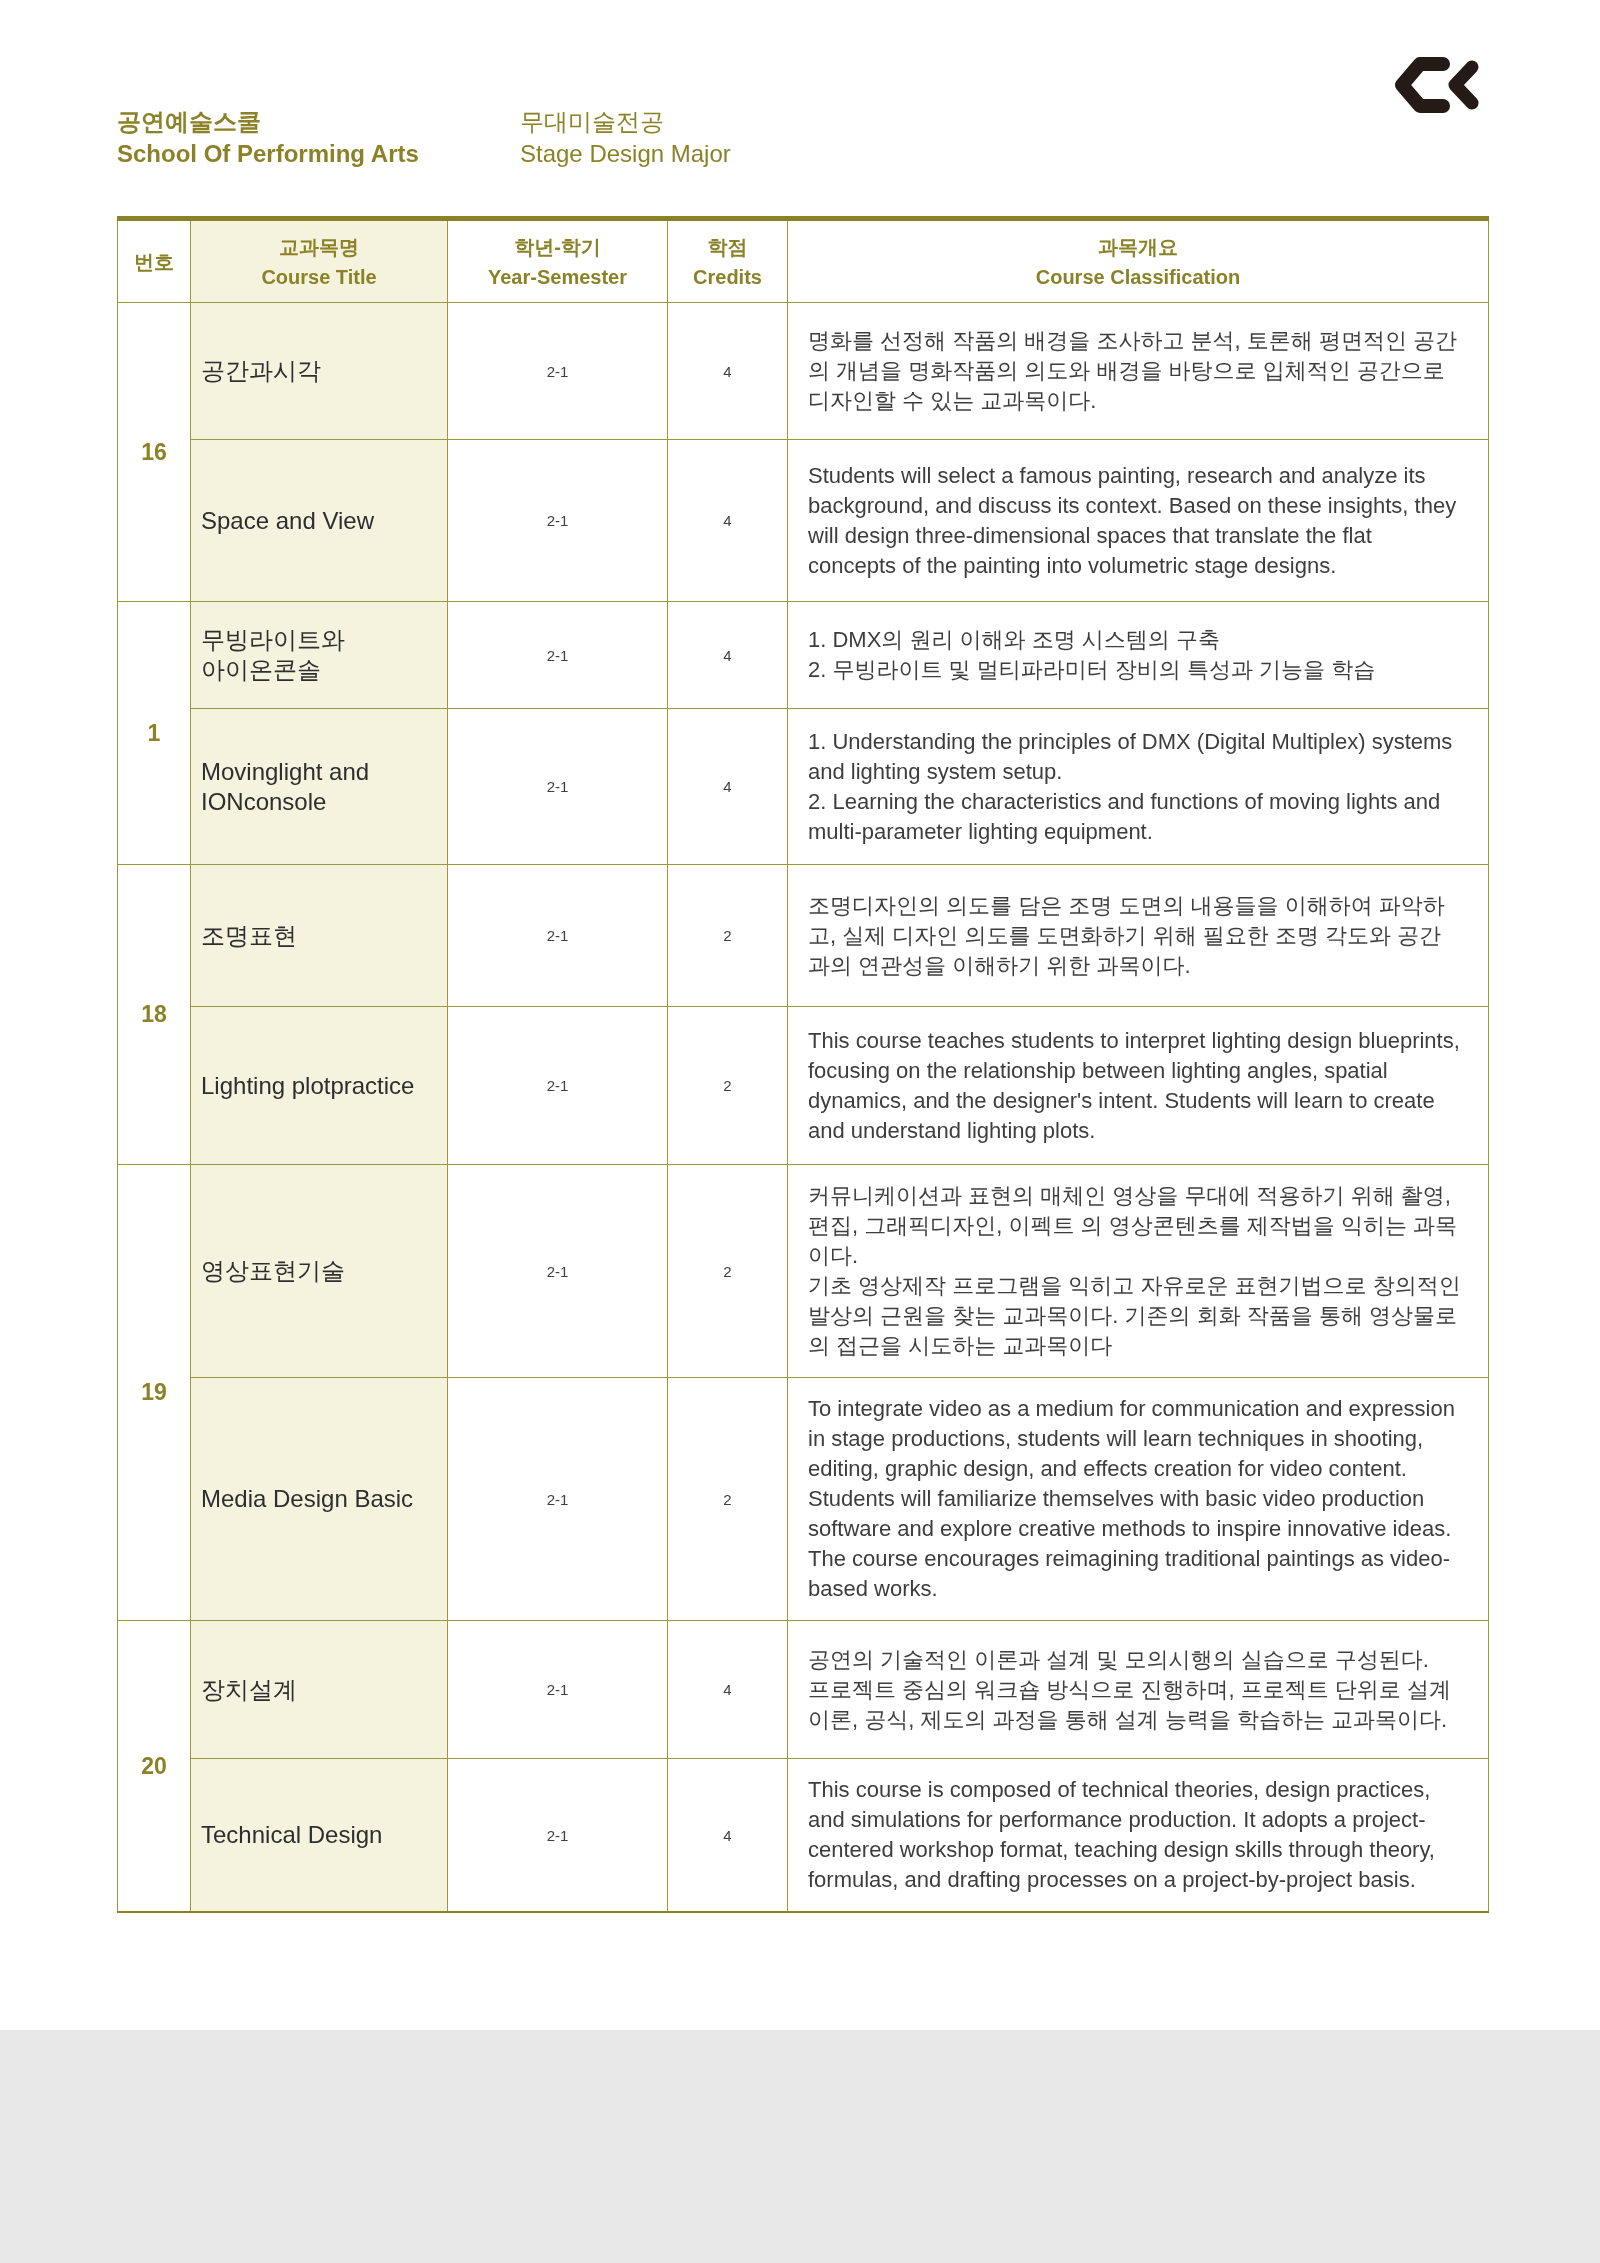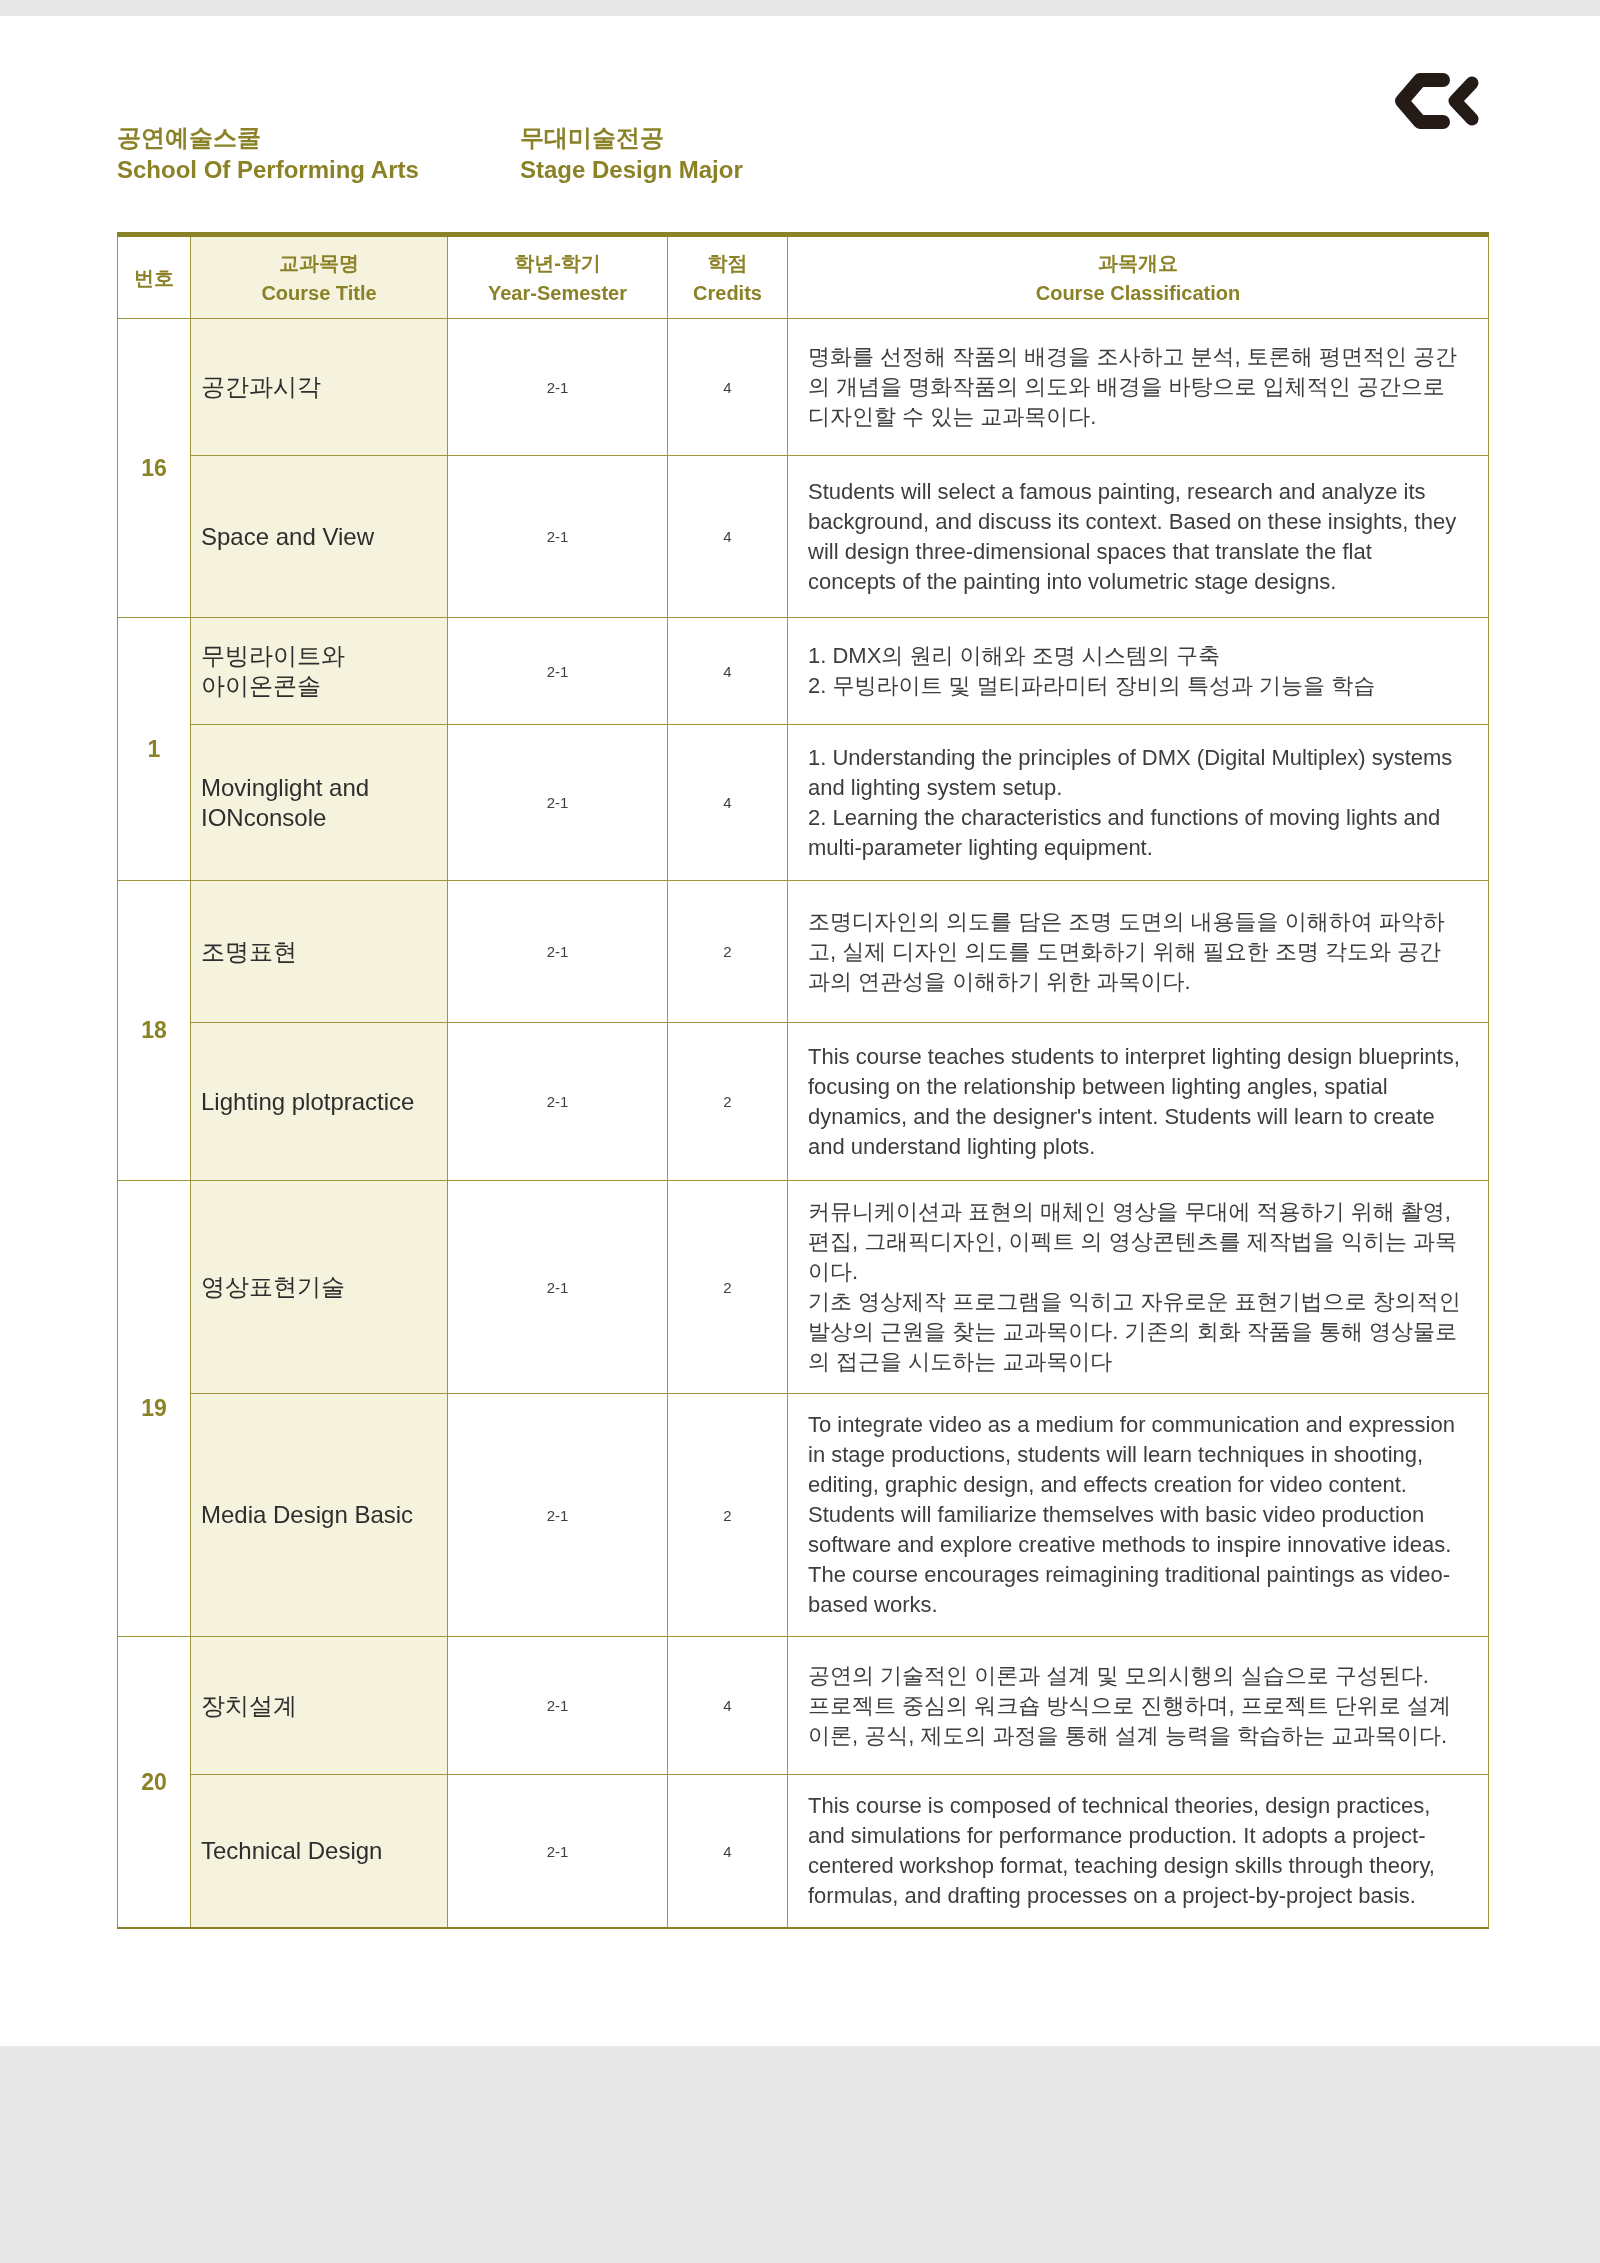--- a/index.html
+++ b/index.html
@@ -7,28 +7,28 @@
     --border:#9e963e;
     --cream:#f5f2de;
     --ink:#3d3d3d;
     --dark:#241a16;
   }
   *{margin:0;padding:0;box-sizing:border-box;}
   html,body{background:#e8e8e8;}
   body{font-family:"Liberation Sans","DejaVu Sans",sans-serif;}
   .page{
     position:relative;width:1600px;height:2030px;background:#ffffff;
-    margin:16px auto;overflow:hidden;padding-left:44px;
+    margin:0 auto;overflow:hidden;padding-left:44px;
   }
   
   .hdr-school{position:absolute;left:117px;top:106px;}
   .hdr-major{position:absolute;left:520px;top:106px;}
   .hdr-line-kr,.hdr-line-en{font-size:24px;line-height:32px;color:var(--olive);}
   .hdr-school .hdr-line-kr,.hdr-school .hdr-line-en{font-weight:700;}
-  .hdr-major .hdr-line-kr,.hdr-major .hdr-line-en{font-weight:700;}
+  .hdr-major .hdr-line-kr,.hdr-major .hdr-line-en{font-weight:400;}
   .logo{position:absolute;left:1392px;top:56px;width:88px;height:58px;color:var(--dark);}
   .logo svg{display:block;width:100%;height:100%;}
   
   table.courses{
     position:absolute;left:117px;top:216px;width:1371px;
     border-collapse:collapse;table-layout:fixed;
     border-top:5px solid var(--olive);
     border-bottom:2px solid var(--olive);
     border-left:1px solid var(--border);
     border-right:1px solid var(--border);

